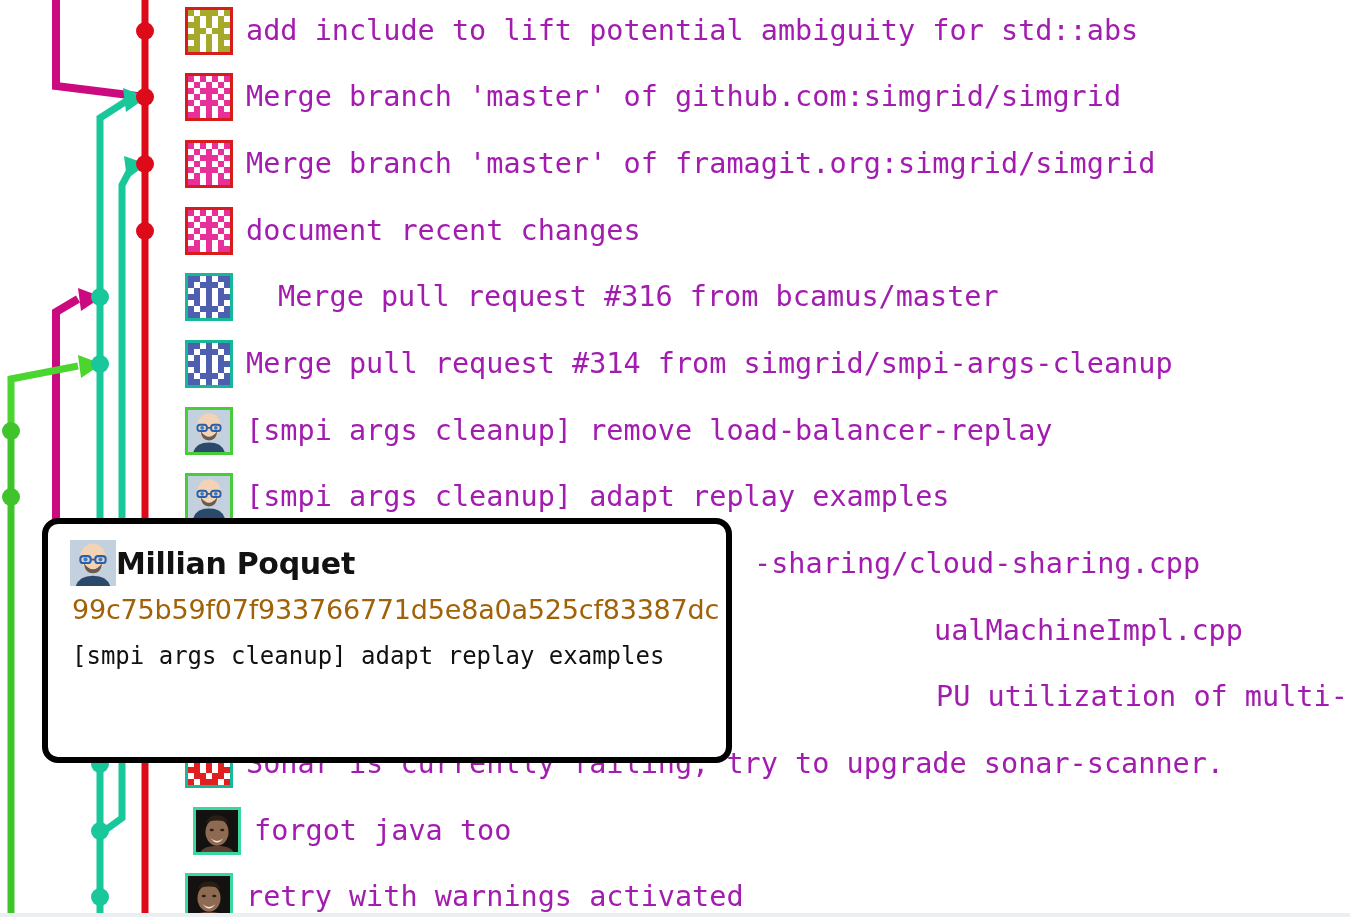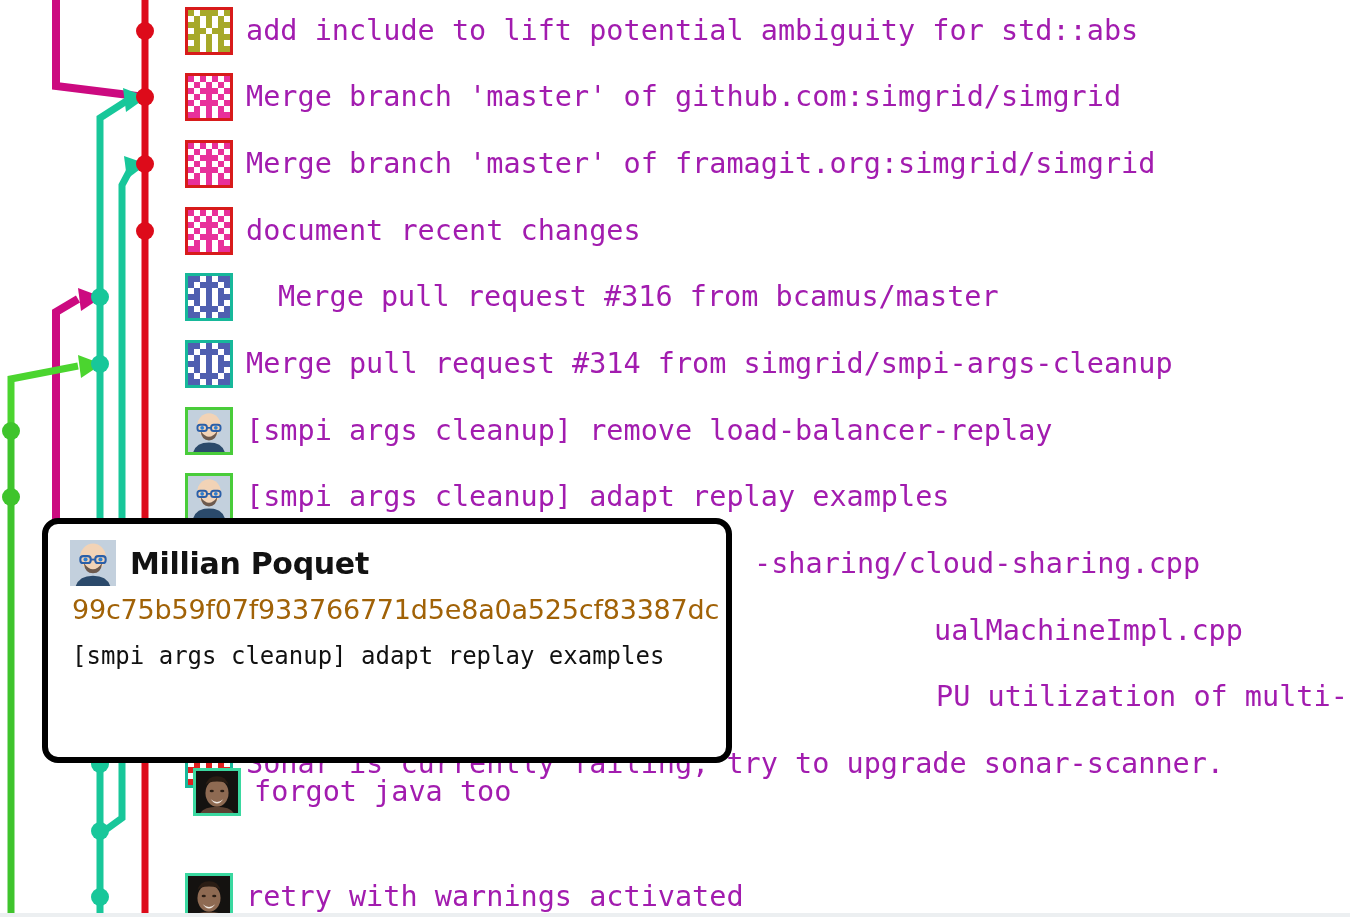--- a/index.html
+++ b/index.html
@@ -17,21 +17,21 @@
   .avatar{width:48px;height:48px;flex:0 0 48px;box-sizing:border-box;border:3px solid #ccc;image-rendering:pixelated;overflow:hidden;position:relative;background:#fff;}
   .avatar svg{display:block;width:100%;height:100%;}
   .subject{margin-left:13px;white-space:nowrap;font-family:"DejaVu Sans Mono",monospace;font-size:28.5px;line-height:1;color:#a21caf;letter-spacing:0px;}
 
   
   #tooltip{position:absolute;left:42px;top:518px;width:690px;height:245px;
     background:#fff;border:6px solid #000;border-radius:16px;box-sizing:border-box;z-index:50;}
   #tooltip .tt-head{display:flex;align-items:center;padding:16px 0 0 22px;}
   #tooltip .tt-av{width:46px;height:46px;flex:0 0 46px;overflow:hidden;}
   #tooltip .tt-av svg{display:block;width:100%;height:100%;}
-  #tooltip .tt-name{margin-left:14px;font-family:"DejaVu Sans",sans-serif;font-weight:bold;font-size:30px;color:#121212;letter-spacing:-0.3px;}
+  #tooltip .tt-name{font-family:"DejaVu Sans",sans-serif;font-weight:bold;font-size:30px;color:#121212;letter-spacing:-0.3px;}
   #tooltip .tt-hash{padding:8px 0 0 24px;font-family:"DejaVu Sans",sans-serif;font-size:27px;color:#a16207;letter-spacing:-0.2px;}
   #tooltip .tt-msg{padding:16px 24px 0 24px;font-family:"DejaVu Sans Mono",monospace;font-size:24px;line-height:1.32;color:#111;max-width:600px;}
 </style>
 </head>
 <body>
 
 <div id="root">
 
   <svg id="graph" viewBox="0 0 180 917">
 
@@ -388,21 +388,21 @@
             <rect x="4" y="5" width="2" height="1"></rect>
           <rect x="0" y="6" width="1" height="1"></rect>
             <rect x="2" y="6" width="3" height="1"></rect>
             <rect x="6" y="6" width="1" height="1"></rect>
         </g>
       </svg>
     </div>
     <div class="subject">Sonar is currently failing, try to upgrade sonar-scanner.</div>
   </div>
 
-  <div class="row" style="top:766px;padding-left:8px;">
+  <div class="row" style="top:805px;padding-left:8px;">
     <div class="avatar" style="border-color:#3ad8a0;">
       <svg viewBox="0 0 40 40">
         <rect width="40" height="40" fill="#141210"></rect>
         <ellipse cx="20" cy="21" rx="11" ry="13" fill="#8e6a52"></ellipse>
         <path d="M9 14 q2 -9 11 -9 q9 0 11 9 q-2 -4 -11 -4 q-9 0 -11 4" fill="#2a1d14"></path>
         <ellipse cx="15" cy="19" rx="2" ry="1.2" fill="#2a1d14"></ellipse>
         <ellipse cx="25" cy="19" rx="2" ry="1.2" fill="#2a1d14"></ellipse>
         <path d="M14 27 q6 5 12 0 q-6 8 -12 0" fill="#f3ece6"></path>
         <path d="M4 40 q4 -6 16 -6 q12 0 16 6 z" fill="#5a4132"></path>
       </svg>

